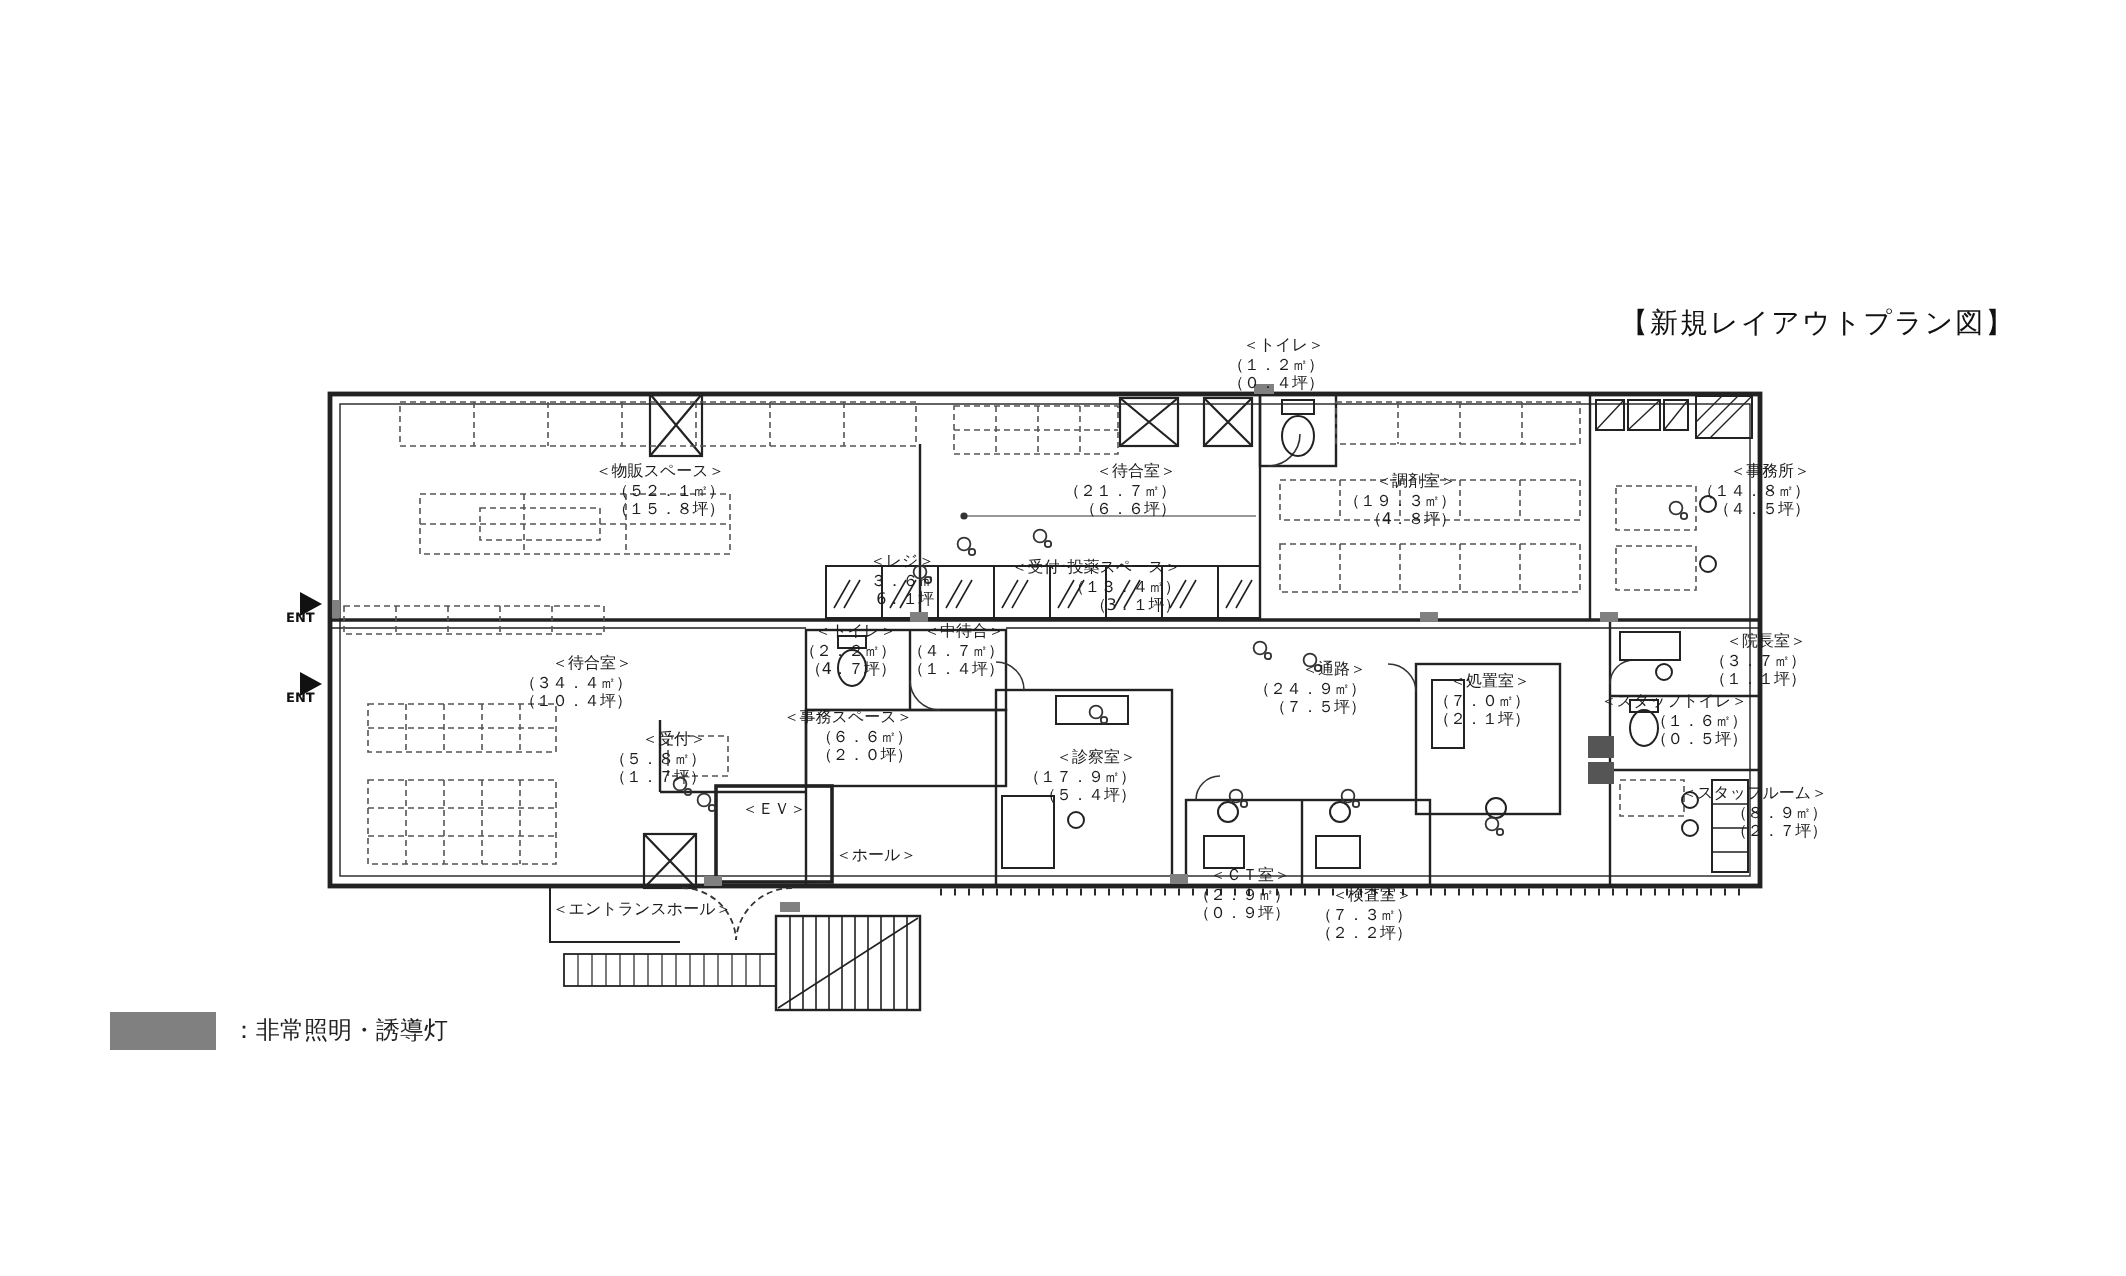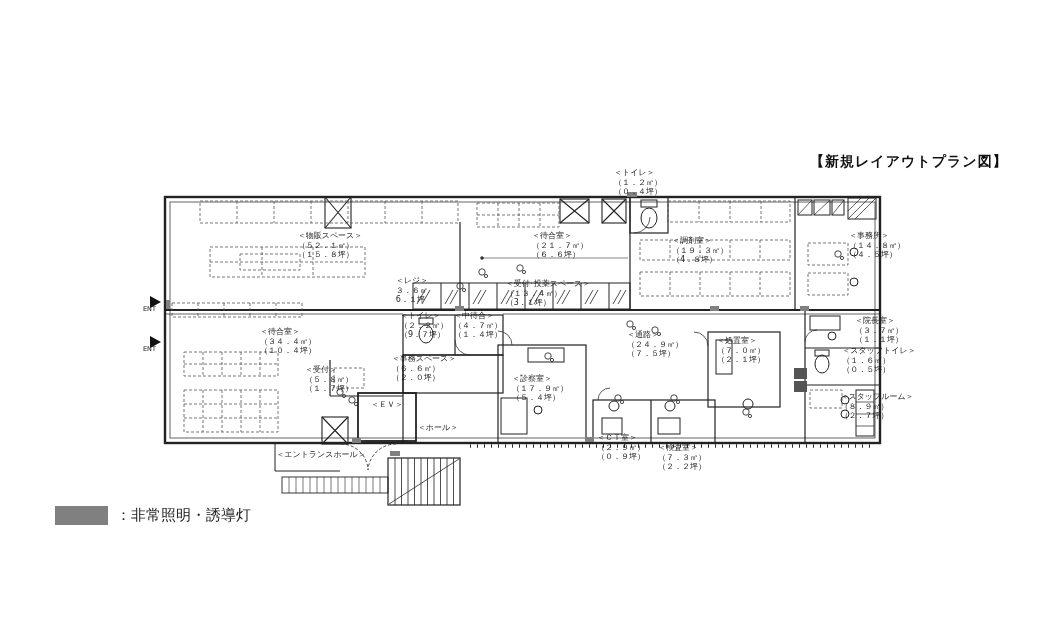--- a/index.html
+++ b/index.html
@@ -1,27 +1,27 @@
 <!DOCTYPE html>
 <html><head>
 <meta charset="utf-8">
 <style>
   html,body{margin:0;padding:0;background:#ffffff;}
   #stage{position:relative;width:1063px;height:638px;background:#ffffff;overflow:hidden;
          font-family:"DejaVu Sans","Liberation Sans",sans-serif;color:#1c1c1c;}
   #plan-svg{position:absolute;left:0;top:0;}
-  .title{position:absolute;left:810px;top:153px;font-size:14px;font-weight:bold;
+  .title{position:absolute;left:810px;top:153px;font-size:14px;font-weight:normal;
          letter-spacing:1px;white-space:nowrap;color:#111;}
-  .rl{position:absolute;transform:translateX(-50%);text-align:left;font-size:8px;
+  .rl{position:absolute;transform:translateX(-50%);text-align:right;font-size:8px;
       line-height:9.5px;color:#1c1c1c;white-space:nowrap;}
   .rl span{display:block;}
-  .ent{position:absolute;font-size:6.5px;font-weight:normal;color:#111;}
+  .ent{position:absolute;font-size:6.5px;font-weight:bold;color:#111;}
   .legend{position:absolute;left:55px;top:506px;display:flex;align-items:center;}
   .legend .swatch{width:53px;height:19px;background:#808080;}
-  .legend .lbl{margin-left:8px;font-size:15px;color:#222;white-space:nowrap;font-family:Liberation Mono, monospace;}
+  .legend .lbl{margin-left:8px;font-size:12px;color:#222;white-space:nowrap;font-family:Liberation Mono, monospace;}
 </style>
 </head>
 <body>
 
 <div id="stage">
 
   <svg id="plan-svg" width="1063" height="638" viewBox="0 0 1063 638">
 
     <g stroke="#222" fill="none">
       <rect x="165" y="197" width="715" height="246" stroke-width="2.4"></rect>
@@ -269,34 +269,34 @@
   <div class="rl" style="left:700px;top:236px">
     <span>＜調剤室＞</span>
     <span>（１９．３㎡）</span>
     <span>（4．８坪）</span>
   </div>
   <div class="rl" style="left:877px;top:231px">
     <span>＜事務所＞</span>
     <span>（１４．８㎡）</span>
     <span>（４．５坪）</span>
   </div>
-  <div class="rl" style="left:412px;top:276px">
+  <div class="rl" style="left:451px;top:276px">
     <span>＜レジ＞</span>
     <span>３．６㎡</span>
     <span>6．１坪</span>
   </div>
   <div class="rl" style="left:548px;top:279px">
     <span>＜受付･投薬スペース＞</span>
     <span>（１３．４㎡）</span>
     <span>（3．１坪）</span>
   </div>
   <div class="rl" style="left:424px;top:311px">
     <span>＜トイレ＞</span>
     <span>（２．２㎡）</span>
-    <span>（9．７坪）</span>
+    <span>（4．７坪）</span>
   </div>
   <div class="rl" style="left:478px;top:311px">
     <span>＜中待合＞</span>
     <span>（４．７㎡）</span>
     <span>（１．４坪）</span>
   </div>
   <div class="rl" style="left:288px;top:327px">
     <span>＜待合室＞</span>
     <span>（３４．４㎡）</span>
     <span>（１０．４坪）</span>
@@ -324,21 +324,21 @@
   <div class="rl" style="left:741px;top:336px">
     <span>＜処置室＞</span>
     <span>（７．０㎡）</span>
     <span>（２．１坪）</span>
   </div>
   <div class="rl" style="left:879px;top:316px">
     <span>＜院長室＞</span>
     <span>（３．７㎡）</span>
     <span>（１．１坪）</span>
   </div>
-  <div class="rl" style="left:879px;top:346px">
+  <div class="rl" style="left:837px;top:346px">
     <span>＜スタッフトイレ＞</span>
     <span>（１．６㎡）</span>
     <span>（０．５坪）</span>
   </div>
   <div class="rl" style="left:877px;top:392px">
     <span>＜スタッフルーム＞</span>
     <span>（８．９㎡）</span>
     <span>（２．７坪）</span>
   </div>
   <div class="rl" style="left:621px;top:433px">

